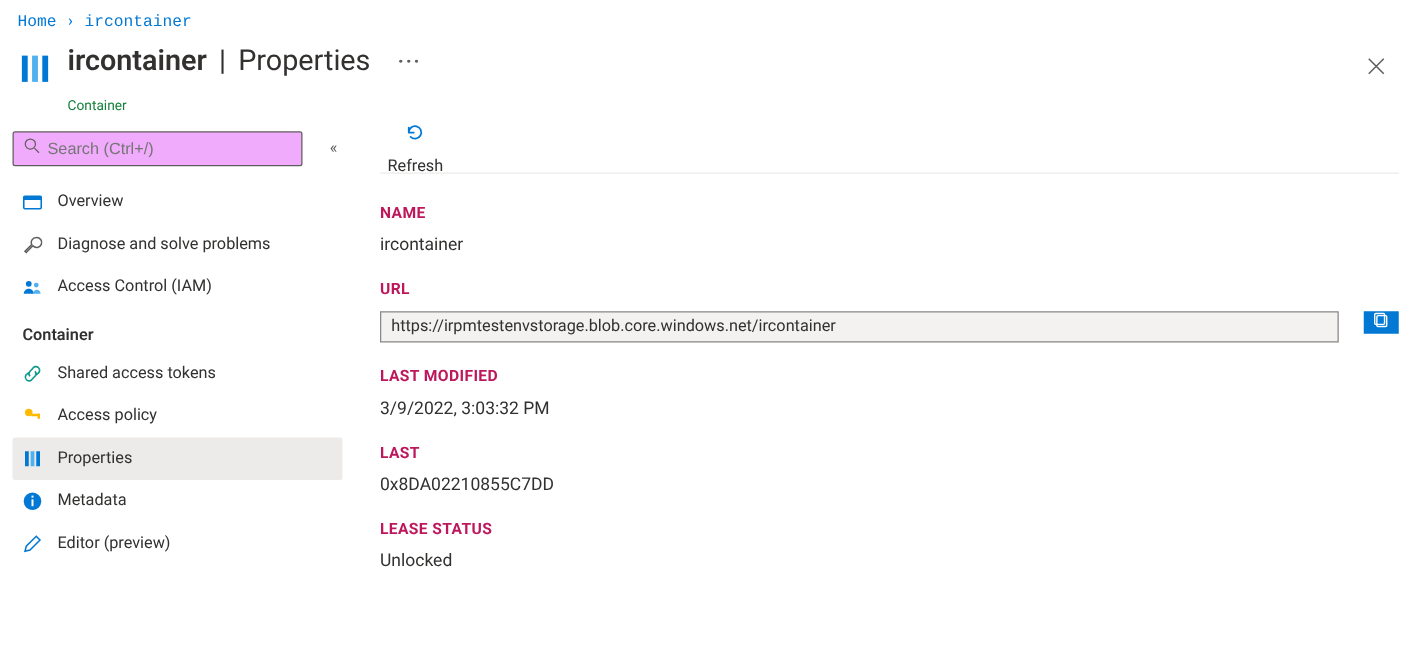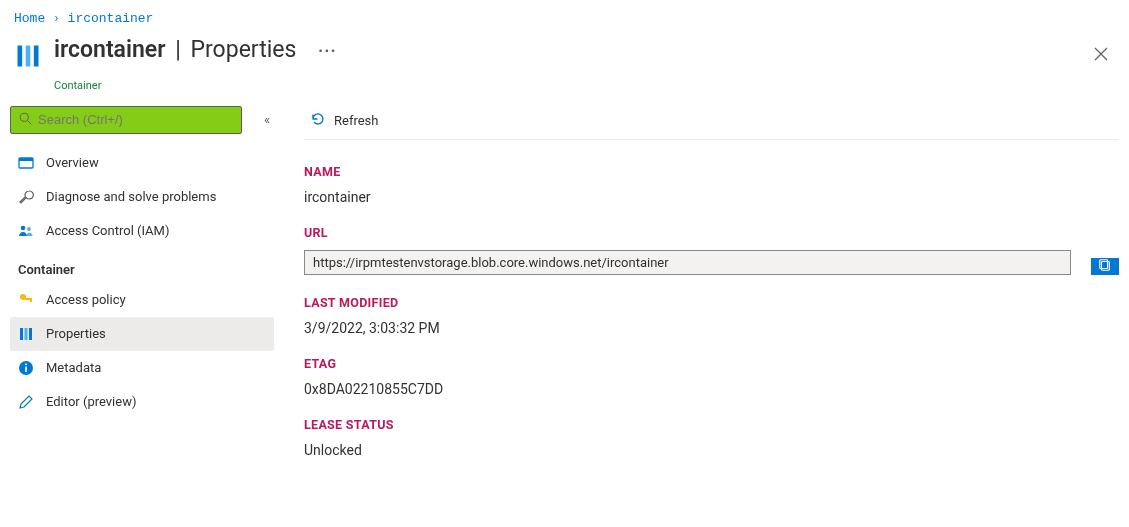--- a/index.html
+++ b/index.html
@@ -77,21 +77,21 @@
       margin: 4px 4px 12px 0;
     }
     .search-box {
       flex: 1;
       display: flex;
       align-items: center;
       border: 1px solid #605e5c;
       border-radius: 2px;
       height: 28px;
       padding: 0 8px;
-      background: #84cc16;
+      background: #f0abfc;
     }
     .search-box input {
       border: none; outline: none;
       font-size: 13px;
       width: 100%;
       background: transparent;
     }
     .search-box .mag { margin-right: 6px; color: #605e5c; }
     .collapse-chevron { color: #605e5c; cursor: pointer; font-size: 13px; padding: 4px; }
 
@@ -125,37 +125,38 @@
       border-bottom: 1px solid #edebe9;
       margin-bottom: 24px;
     }
     .toolbar-btn {
       display: flex; align-items: center;
       gap: 8px;
       padding: 4px 6px;
       cursor: pointer;
       color: #323130;
       font-size: 13px;
+      flex-direction: column;
     }
     .toolbar-btn .ref-icon { color: #0078d4; }
 
     
     .prop { margin-bottom: 20px; }
     .prop-label {
       font-size: 12.5px;
       font-weight: 700;
       letter-spacing: 0.3px;
       color: #be185d;
       margin-bottom: 10px;
     }
     .prop-value {
       font-size: 14px;
       color: #323130;
     }
-    .url-row { display: flex; align-items: flex-end; gap: 20px; }
+    .url-row { display: flex; align-items: flex-start; gap: 20px; }
     .url-box {
       flex: 1;
       border: 1px solid #8a8886;
       background: #f3f2f1;
       padding: 4px 8px;
       font-size: 13px;
       color: #323130;
     }
     .copy-btn {
       width: 28px;
@@ -241,20 +242,28 @@
           </svg>
       </span>
       <span>Access Control (IAM)</span>
     </div>
 
     <div class="menu-group-label">Container</div>
 
     <div class="menu-item">
       <span class="menu-icon">
         <svg width="16" height="16" viewBox="0 0 16 16">
+            <path d="M6 10a3 3 0 0 1 0-4l2-2a3 3 0 1 1 4 4l-1 1M10 6a3 3 0 0 1 0 4l-2 2a3 3 0 1 1-4-4l1-1" fill="none" stroke="#0f9b8e" stroke-width="1.3"></path>
+          </svg>
+      </span>
+      <span>Shared access tokens</span>
+    </div>
+    <div class="menu-item">
+      <span class="menu-icon">
+        <svg width="16" height="16" viewBox="0 0 16 16">
             <circle cx="5" cy="5" r="3" fill="#ffb900"></circle>
             <rect x="7" y="6" width="7" height="2" fill="#ffb900"></rect>
             <rect x="12" y="6" width="2" height="4" fill="#ffb900"></rect>
           </svg>
       </span>
       <span>Access policy</span>
     </div>
     <div class="menu-item active">
       <span class="menu-icon">
         <svg width="16" height="16" viewBox="0 0 16 16">
@@ -316,21 +325,21 @@
         </div>
       </div>
     </div>
 
     <div class="prop">
       <div class="prop-label">LAST MODIFIED</div>
       <div class="prop-value">3/9/2022, 3:03:32 PM</div>
     </div>
 
     <div class="prop">
-      <div class="prop-label">ETAG</div>
+      <div class="prop-label">LAST</div>
       <div class="prop-value">0x8DA02210855C7DD</div>
     </div>
 
     <div class="prop">
       <div class="prop-label">LEASE STATUS</div>
       <div class="prop-value">Unlocked</div>
     </div>
   </div>
 </div>
 

